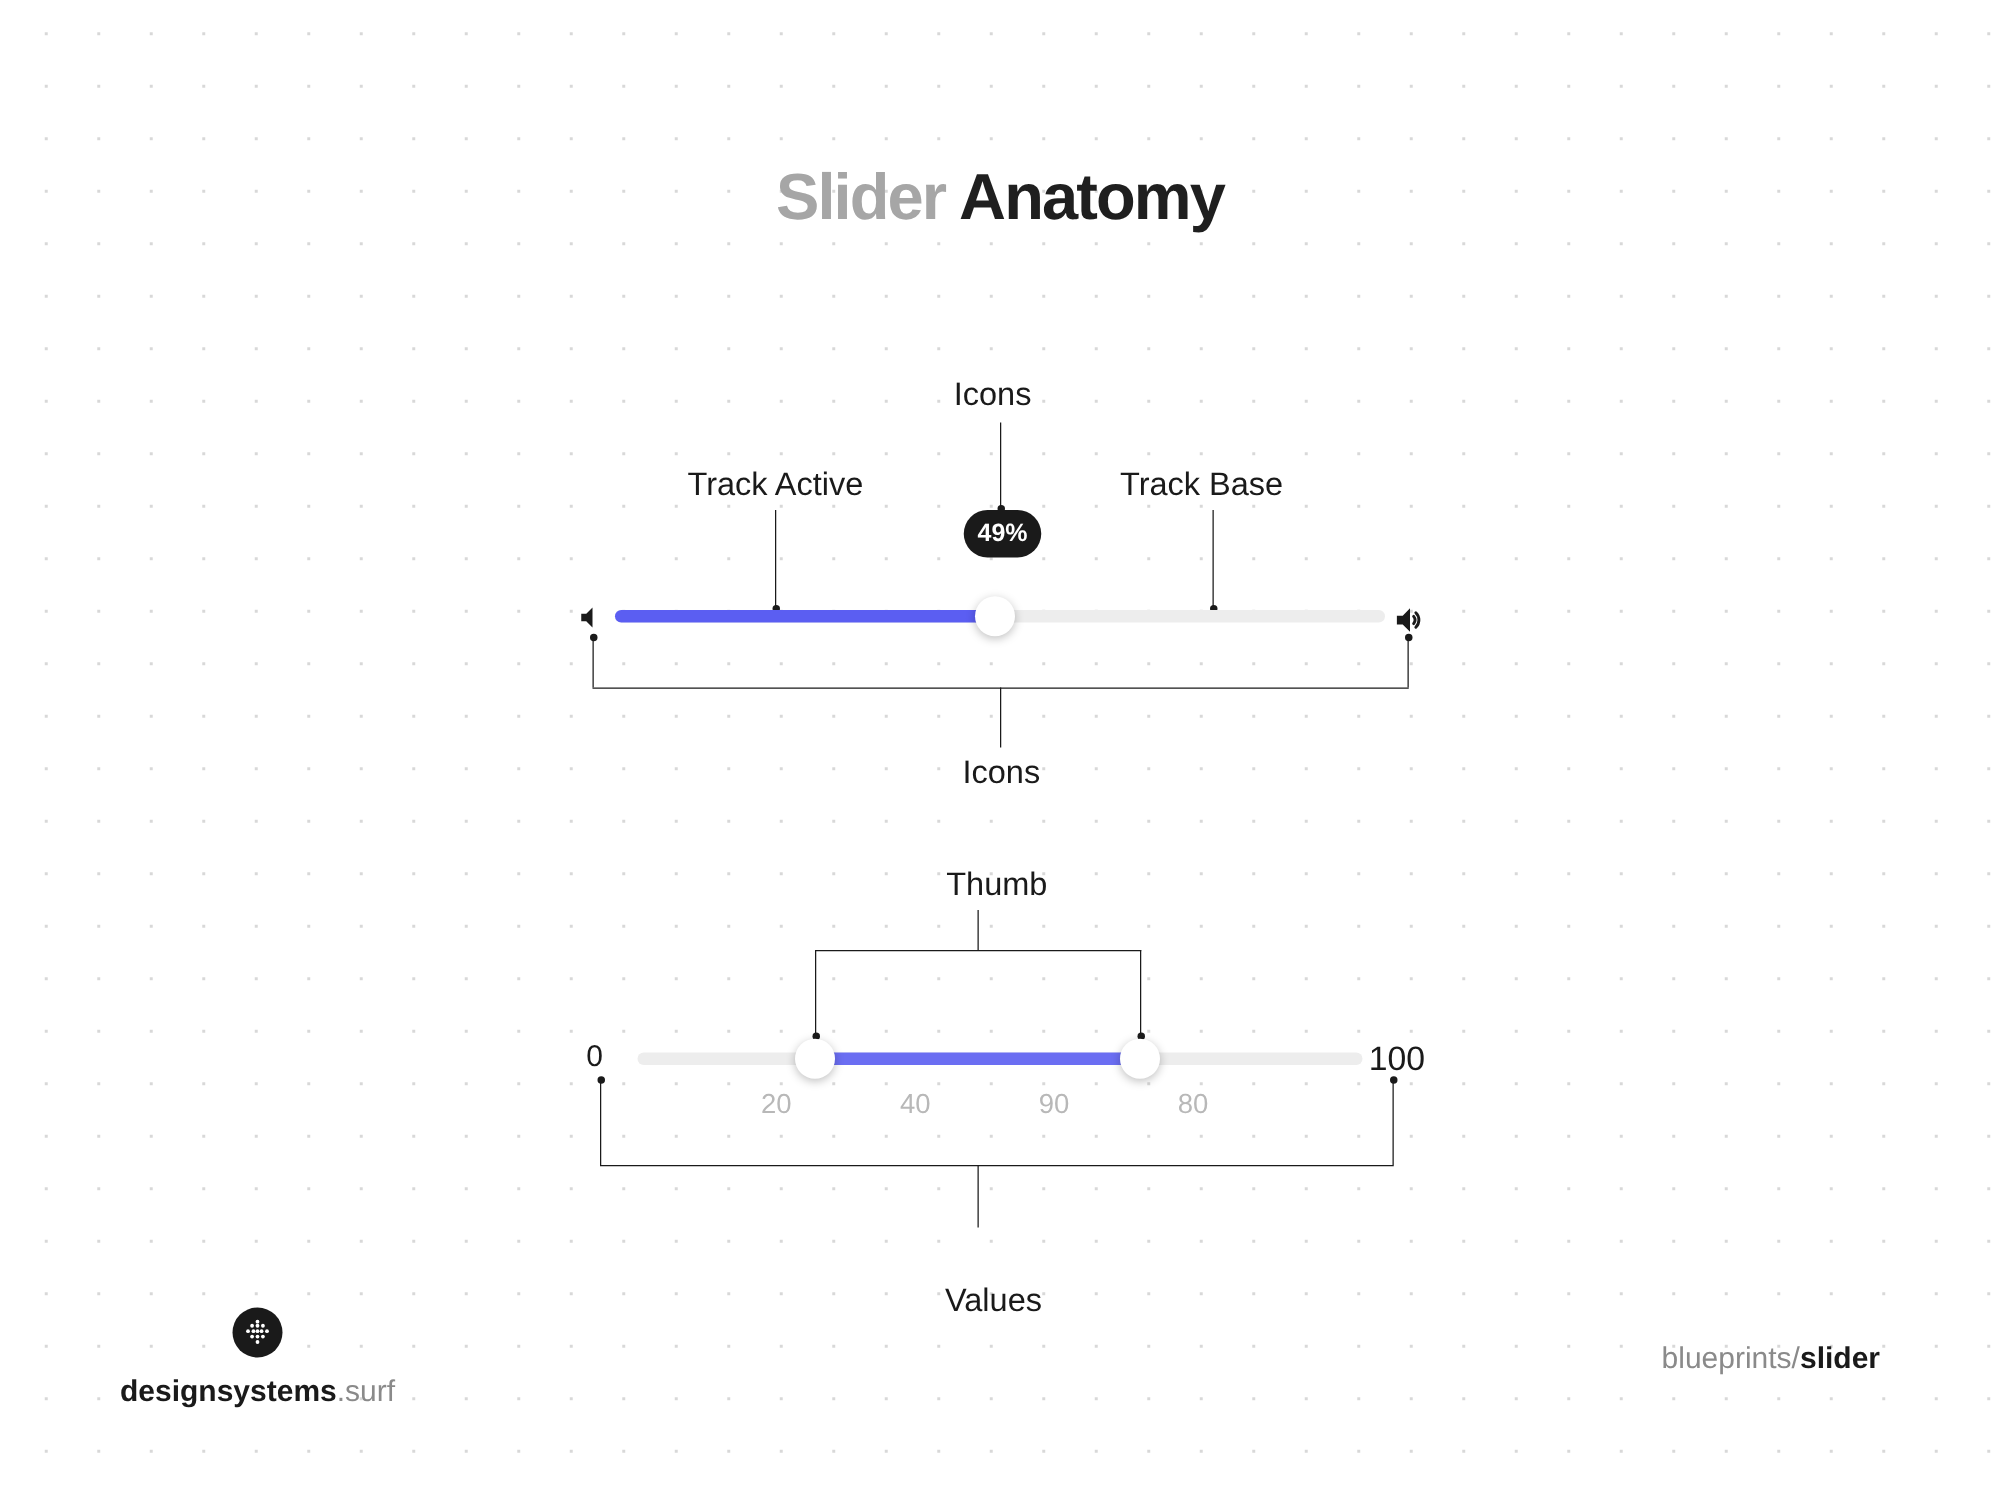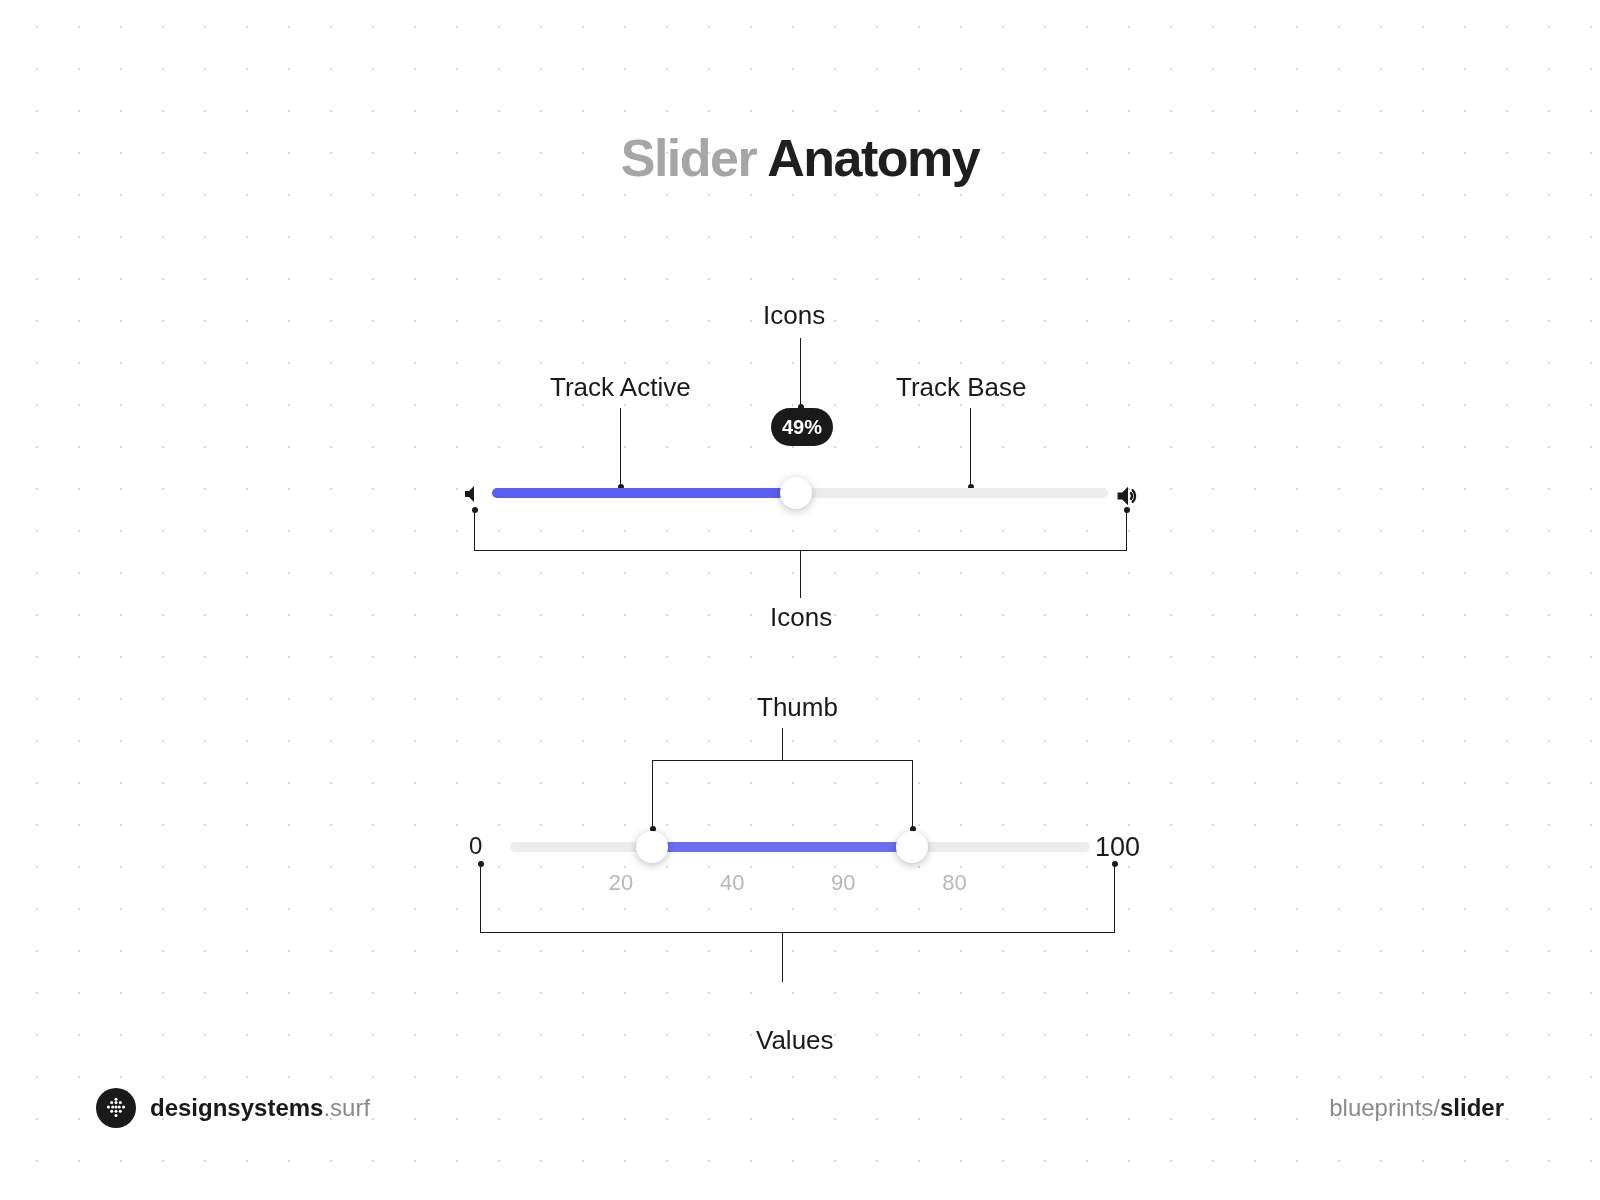--- a/index.html
+++ b/index.html
@@ -182,21 +182,21 @@
 
   
   .footer {
     position: absolute;
     left: 96px; right: 96px; bottom: 72px;
     display: flex;
     justify-content: space-between;
     align-items: center;
     font-size: 24px;
   }
-  .footer .brand { display:flex; align-items:center; gap:14px; color:#1a1a1a; }
+  .footer .brand { display:flex; align-items:center; gap:14px; color:#1a1a1a;flex-direction:column; }
   .footer .brand .dark { font-weight:600; }
   .footer .brand .grey { color:#8a8a8a; }
   .footer .path { color:#8a8a8a; }
   .footer .path .dark { color:#1a1a1a; font-weight:600; }
   .logo {
     width: 40px; height: 40px; border-radius: 50%;
     background: #1a1a1a;
     position: relative;
     display:flex; align-items:center; justify-content:center;
   }

